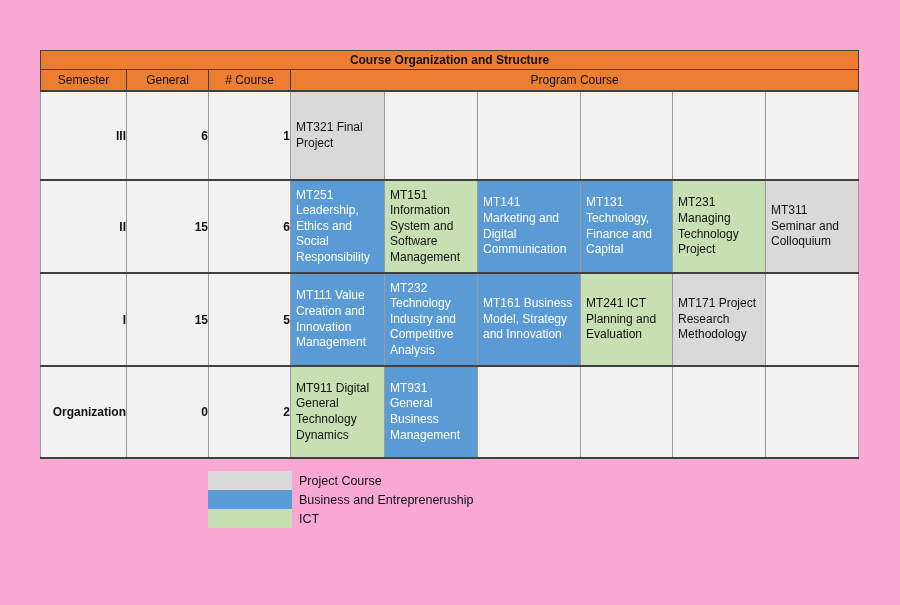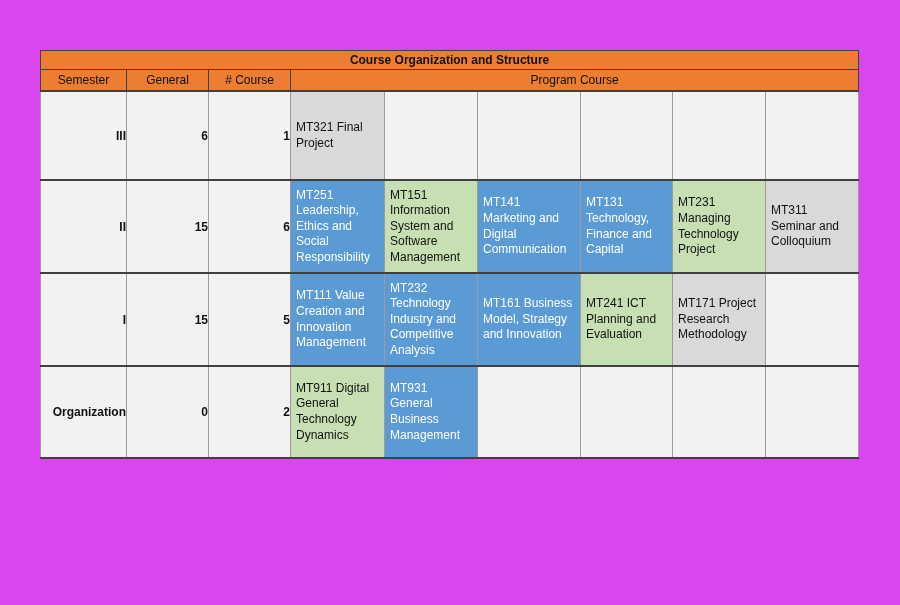--- a/index.html
+++ b/index.html
@@ -1,17 +1,17 @@
 <!DOCTYPE html>
 <html style="--orange: #ED7D31; --blue: #5B9BD5; --green: #C6E0B4; --gray: #D9D9D9; --cellbg: #F2F2F2;"><head>
 <meta charset="utf-8">
 <style>
   html,body{margin:0;padding:0;background:#fff;}
   .page{
-    position:relative;width:900px;height:605px;background:#d946ef;overflow:hidden;
+    position:relative;width:900px;height:605px;background:#f9a8d4;overflow:hidden;
     font-family:"Liberation Sans","DejaVu Sans",sans-serif;color:#1a1a1a;
   }
   table.course-table{
     position:absolute;left:40px;top:50px;width:818px;
     border-collapse:collapse;table-layout:fixed;
   }
   td{padding:0;overflow:hidden;}
   .title-row td{
     background:var(--orange,#ED7D31);
     border:1px solid #404040;
@@ -119,14 +119,28 @@
       <td class="course-cell ict">MT911  Digital General Technology Dynamics</td>
       <td class="course-cell business">MT931 General Business Management</td>
       <td class="course-cell"></td>
       <td class="course-cell"></td>
       <td class="course-cell"></td>
       <td class="course-cell"></td>
     </tr>
   </tbody>
     </table>
 
+  <div class="legend">
+    <div class="legend-row">
+      <span class="swatch project-swatch"></span>
+      <span class="legend-label">Project Course</span>
+    </div>
+    <div class="legend-row">
+      <span class="swatch business-swatch"></span>
+      <span class="legend-label">Business and Entrepreneruship</span>
+    </div>
+    <div class="legend-row">
+      <span class="swatch ict-swatch"></span>
+      <span class="legend-label">ICT</span>
+    </div>
+  </div>
 
 </div>
 
 </body></html>

